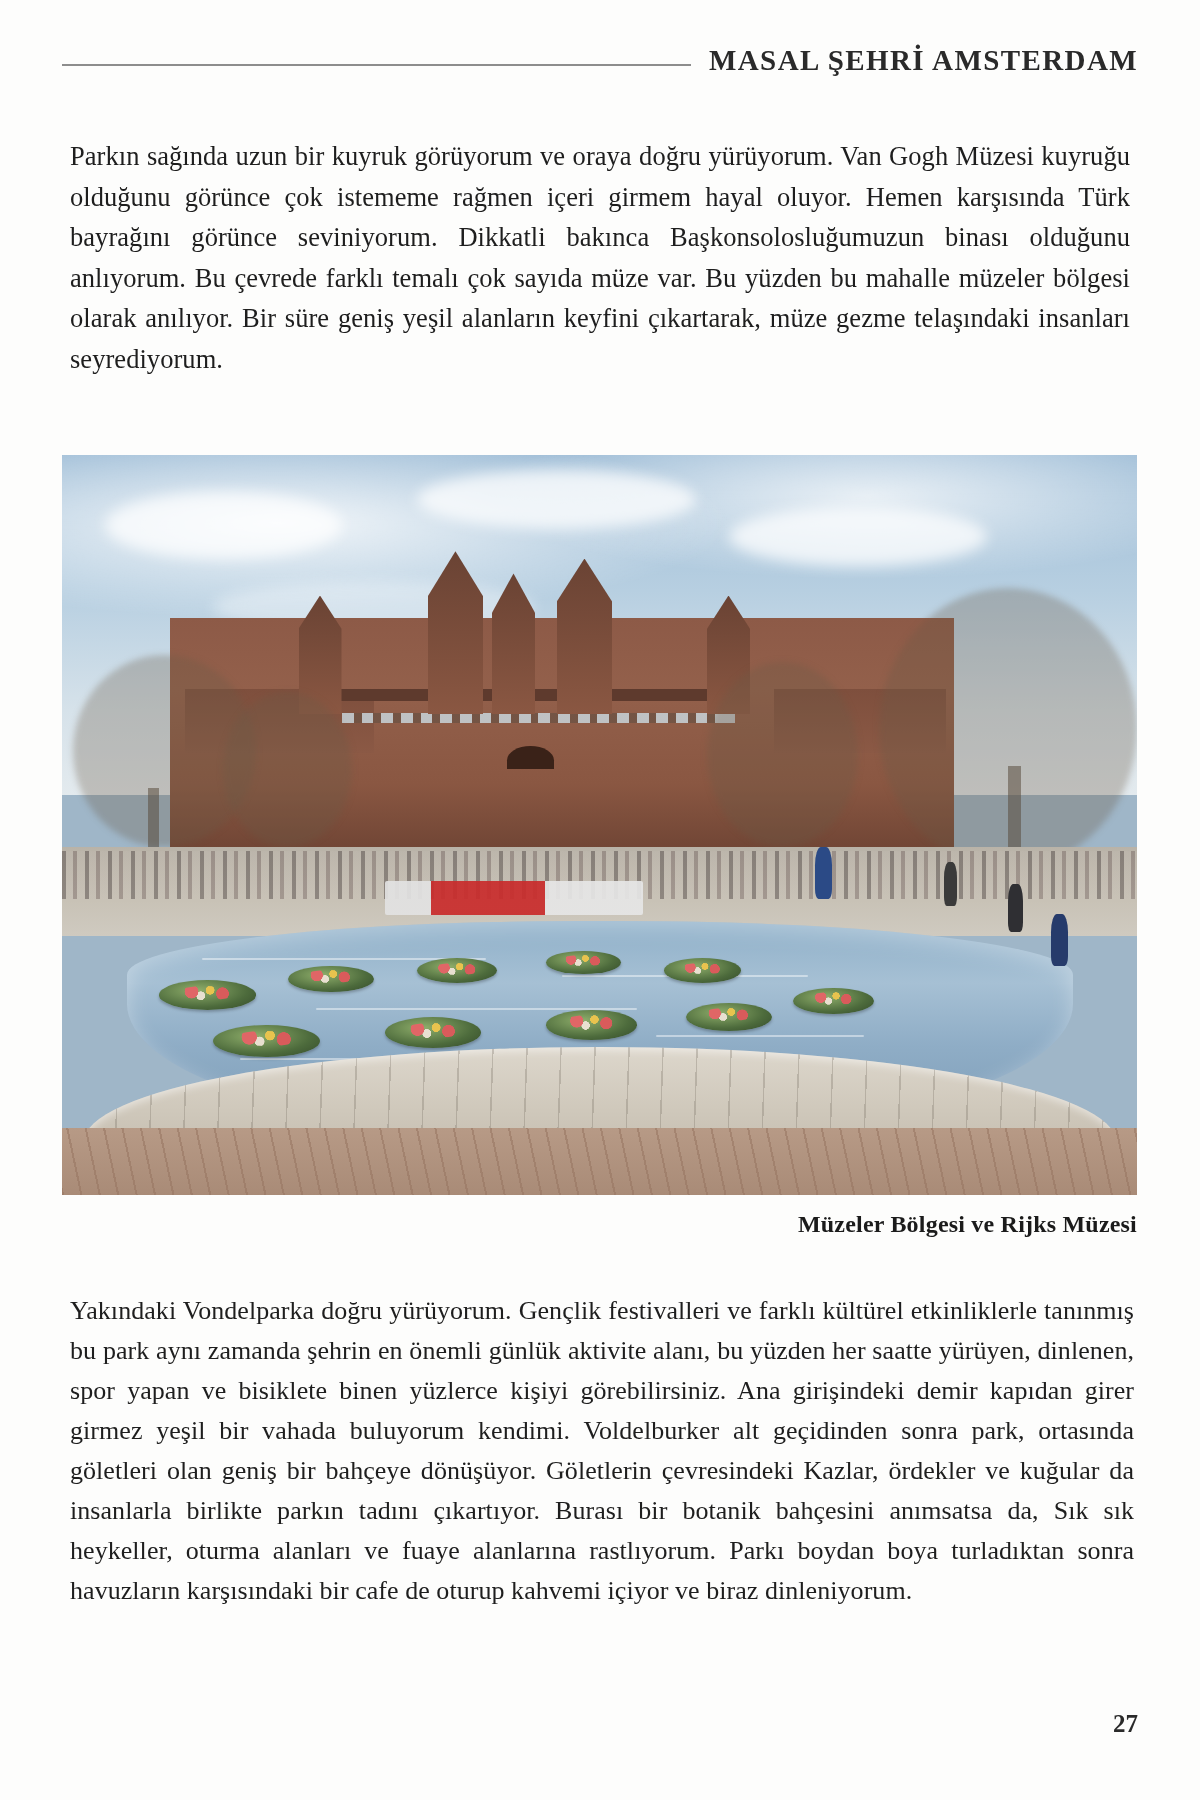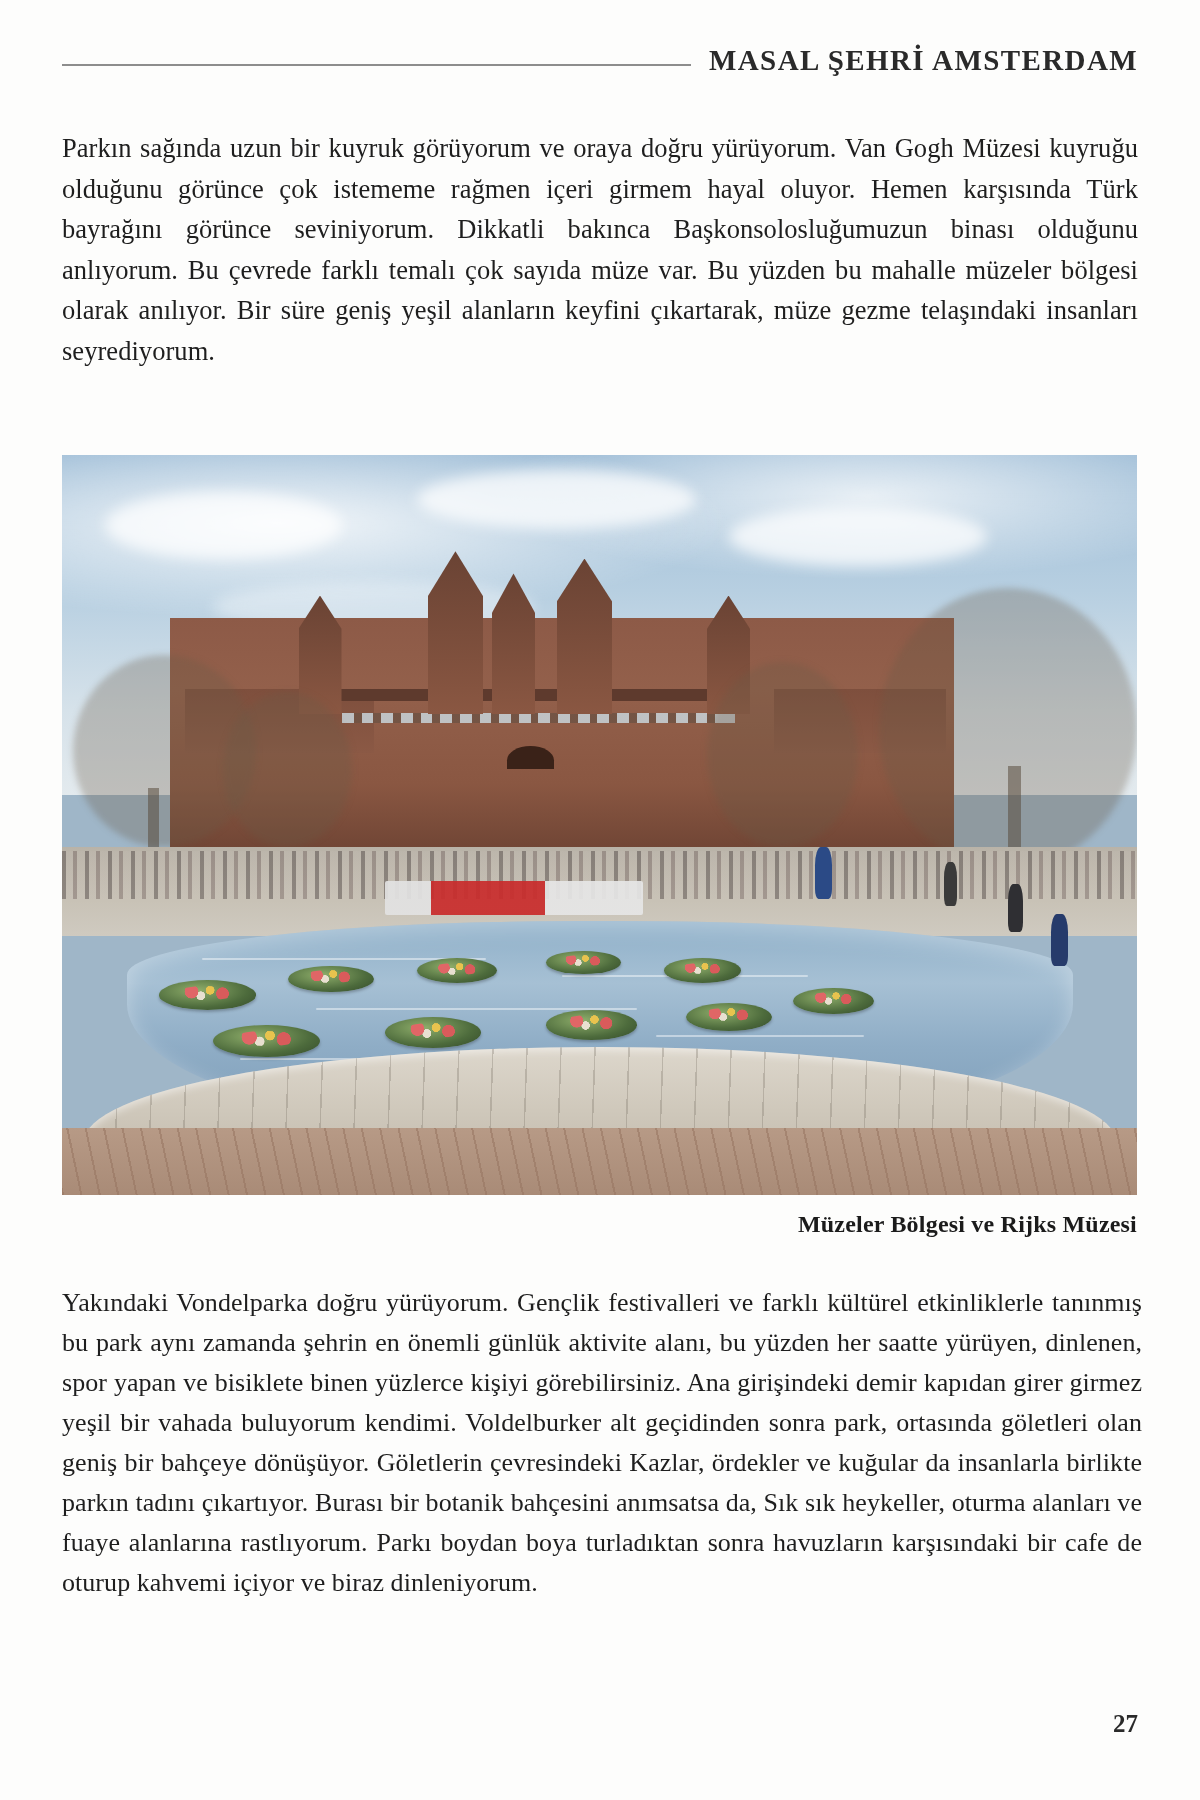--- a/index.html
+++ b/index.html
@@ -50,21 +50,21 @@
   }
 
   
   .content {
     position: absolute;
     left: 62px;
     top: 128px;
     width: 1076px;
   }
   p.body-par {
-    margin: 0;
+    margin: 8px;
     font-size: 26.5px;
     line-height: 40.5px;
     text-align: justify;
     text-justify: inter-word;
     color: #1e1e1e;
     letter-spacing: 0.05px;
     -webkit-hyphens: manual;
     hyphens: manual;
   }
   p.body-par.tight {

